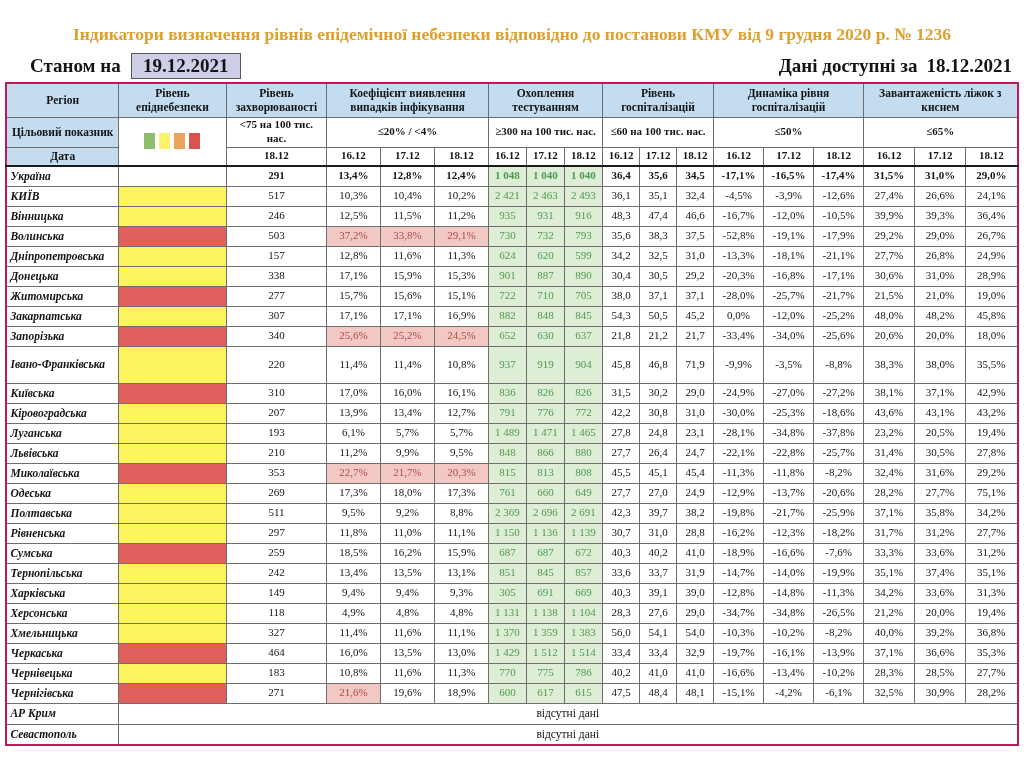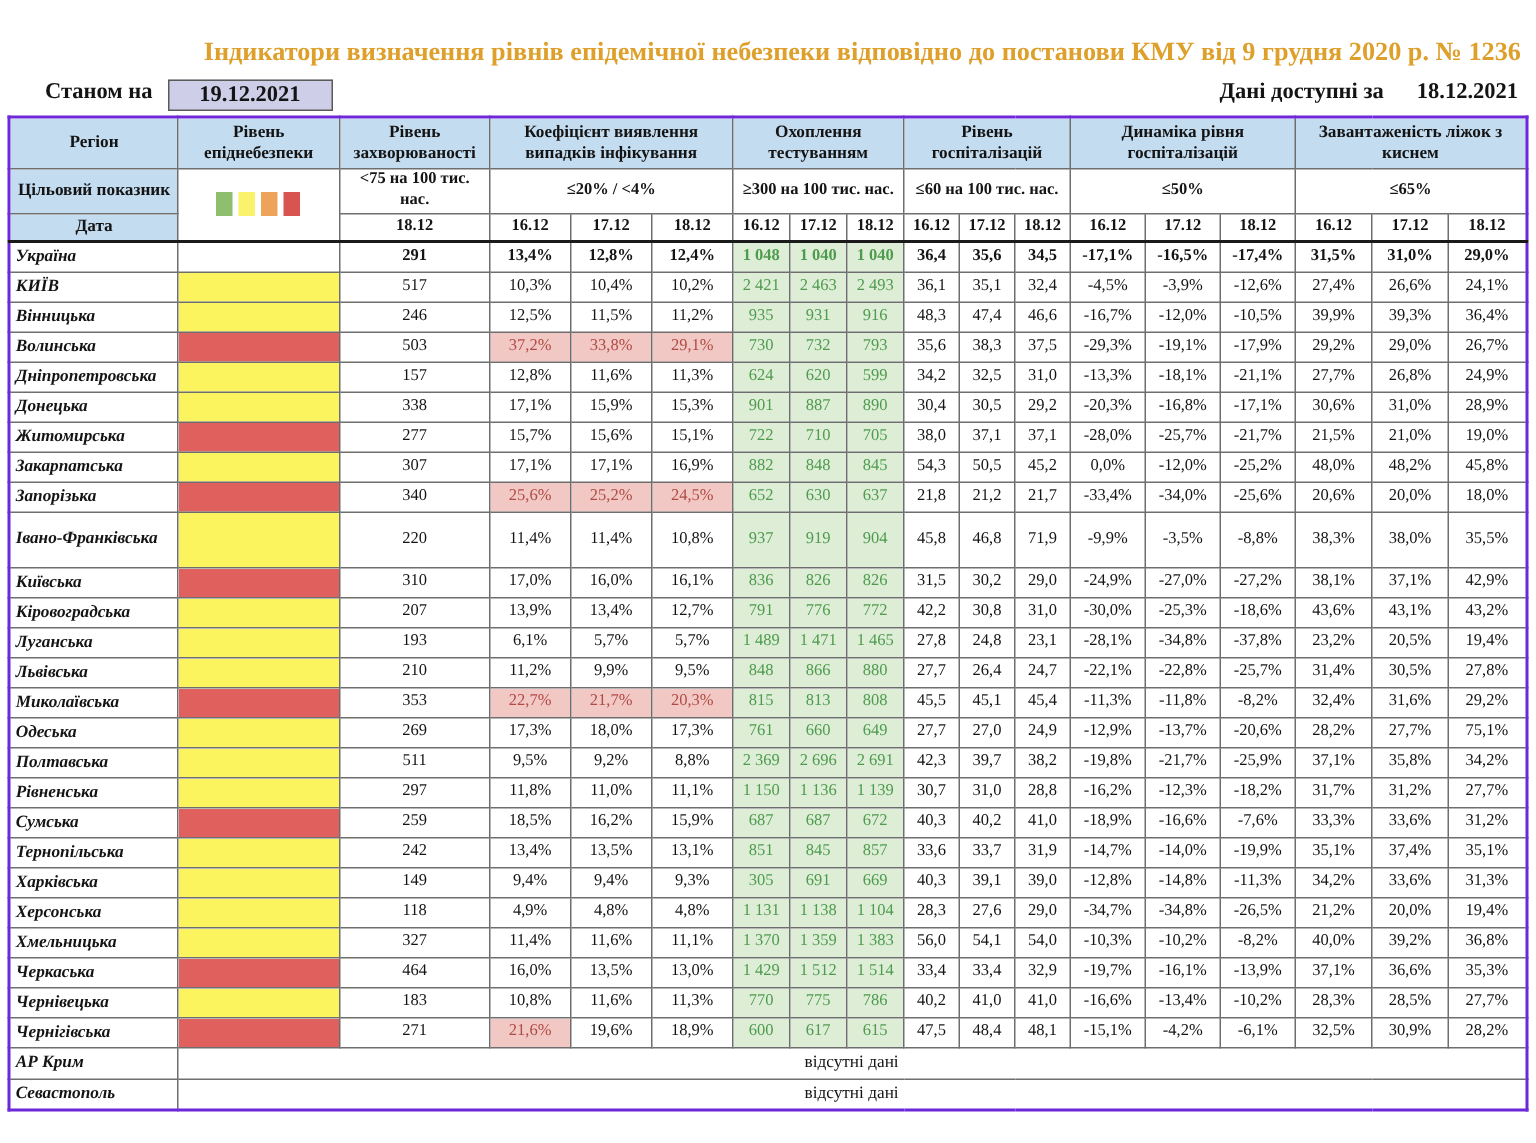--- a/index.html
+++ b/index.html
@@ -2,38 +2,38 @@
 <html style="--title-gold: #DEA02B; --header-blue: #C3DCF0; --level-yellow: #FCF45E; --level-red: #E0605D; --alert-bg: #F2C8C4; --alert-text: #B04A45; --testing-bg: #DDEDD6; --testing-text: #4E9B4E; --date-box-bg: #CECEE8;"><head>
 <meta charset="utf-8">
 <style>
   * { box-sizing: border-box; }
   html,body { margin:0; padding:0; }
   body {
     width:1024px; height:762px; background:#ffffff; overflow:hidden;
     font-family:"Liberation Serif","DejaVu Serif",serif; color:#141414;
   }
   .title {
-    margin:24px 10px 0 10px; text-align:right;
+    margin:24px 10px 0 10px; text-align:center;
     font-weight:bold; font-size:17.5px; color:var(--title-gold);
   }
   .meta {
-    display:flex; 
-    margin:8px 12px 3px 30px; font-weight:bold; font-size:15px;
+    display:flex; align-items:center;
+    margin:8px 12px 3px 30px; font-weight:bold; font-size:19px;
   }
   .date-box {
     display:inline-block; width:110px; text-align:center;
     background:var(--date-box-bg); border:1px solid #5a5a5a;
     margin-left:10px; padding:1px 0;
   }
   .spacer { flex:1; }
   .avail { margin-right:2px; }
-  .avail-date { margin-left:20px; }
+  .avail-date { margin-left:7px; }
   table {
     border-collapse:collapse; table-layout:fixed;
-    width:1012px; margin:0 auto; border:2px solid #6d28d9;
+    width:1012px; margin:0 auto; border:2px solid #be185d;
   }
   th, td {
     border:1px solid #6e6e6e; padding:0 2px; text-align:center;
     vertical-align:middle; font-size:11px; overflow:hidden; line-height:1.25;
   }
   thead th, thead td { font-weight:bold; }
   thead { border-bottom:2px solid #1a1a1a; }
   .hb { background:var(--header-blue); font-size:11.5px; }
   tr.h1 { height:34px; }
   tr.h2 { height:30px; }
@@ -198,21 +198,21 @@
         <td>503</td>
         <td class="alert">37,2%</td>
         <td class="alert">33,8%</td>
         <td class="alert">29,1%</td>
         <td class="testing">730</td>
         <td class="testing">732</td>
         <td class="testing">793</td>
         <td>35,6</td>
         <td>38,3</td>
         <td>37,5</td>
-        <td>-29,3%</td>
+        <td>-52,8%</td>
         <td>-19,1%</td>
         <td>-17,9%</td>
         <td>29,2%</td>
         <td>29,0%</td>
         <td>26,7%</td>
       </tr>
       <tr>
         <td class="region">Дніпропетровська</td>
         <td class="lv-yellow"></td>
         <td>157</td>

